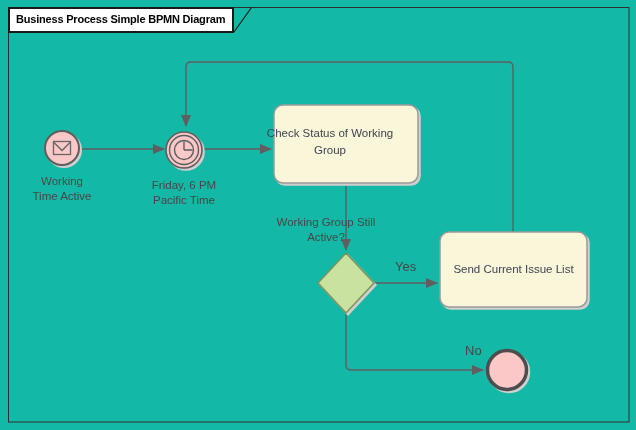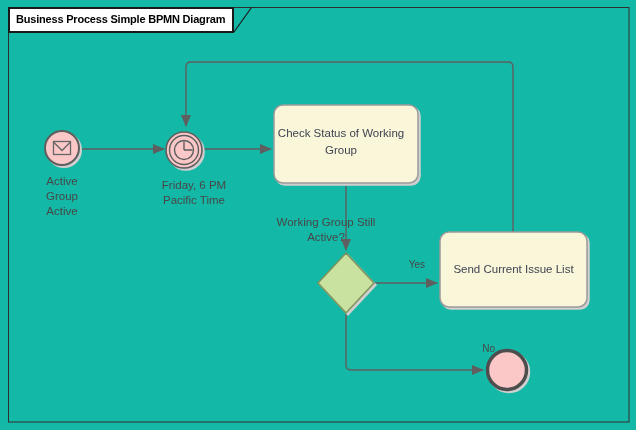--- a/index.html
+++ b/index.html
@@ -11,21 +11,21 @@
   .shadow { filter: drop-shadow(2.5px 2.5px 0px #cfcfcf); }
   .lbl {
     position:absolute; font-size:11.5px; line-height:15px; color:#474747;
     text-align:center;
   }
   .task-lbl {
     position:absolute; display:flex; align-items:center; justify-content:center;
     text-align:center; font-size:11.5px; line-height:17px; color:#3f4452;
     box-sizing:border-box; padding:0 5px;
   }
-  .edge-lbl { position:absolute; font-size:10px; color:#474747; text-align:right; }
+  .edge-lbl { position:absolute; font-size:13px; color:#474747; text-align:left; }
   .title-lbl {
     position:absolute; left:16px; top:13px; font-size:11px; font-weight:bold;
     color:#000000; letter-spacing:-0.2px; white-space:nowrap;
   }
 </style>
 </head>
 <body>
 
 <div class="canvas">
 
@@ -71,25 +71,25 @@
 
     <polygon class="shadow" points="346,253 374,283 346,313 318,283" stroke-width="1.5" fill="#C9E2A0" stroke="#7D9258"></polygon>
 
     <rect class="shadow" x="440" y="232" width="147" height="75" rx="9" stroke-width="1.5" fill="#FAF6D9" stroke="#9A9A9A"></rect>
 
     <circle class="shadow" cx="507" cy="370" r="19.5" stroke-width="3.5" stroke="#4d4d4d" fill="#FBC7C7"></circle>
   </svg>
 
   <div class="title-lbl">Business Process Simple BPMN Diagram</div>
 
-  <div class="lbl" style="left:30px; top:174px; width:64px;">Active Group Active</div>
+  <div class="lbl" style="left:30px; top:174px; width:64px;">Working Time Active</div>
 
-  <div class="lbl" style="left:144px; top:178px; width:80px;margin-left:10px;">Friday, 6 PM Pacific Time</div>
+  <div class="lbl" style="left:144px; top:178px; width:80px;">Friday, 6 PM Pacific Time</div>
 
-  <div class="task-lbl" style="left:269px; top:105px; width:144px; height:74px;">Check Status of Working Group</div>
+  <div class="task-lbl" style="left:258px; top:105px; width:144px; height:74px;">Check Status of Working Group</div>
 
   <div class="lbl" style="left:266px; top:215px; width:120px;">Working Group Still Active?</div>
 
   <div class="task-lbl" style="left:440px; top:232px; width:147px; height:75px;">Send Current Issue List</div>
 
   <div class="edge-lbl" style="left:395px; top:259px; width:30px;">Yes</div>
 
   <div class="edge-lbl" style="left:465px; top:343px; width:30px;">No</div>
 
 </div>

